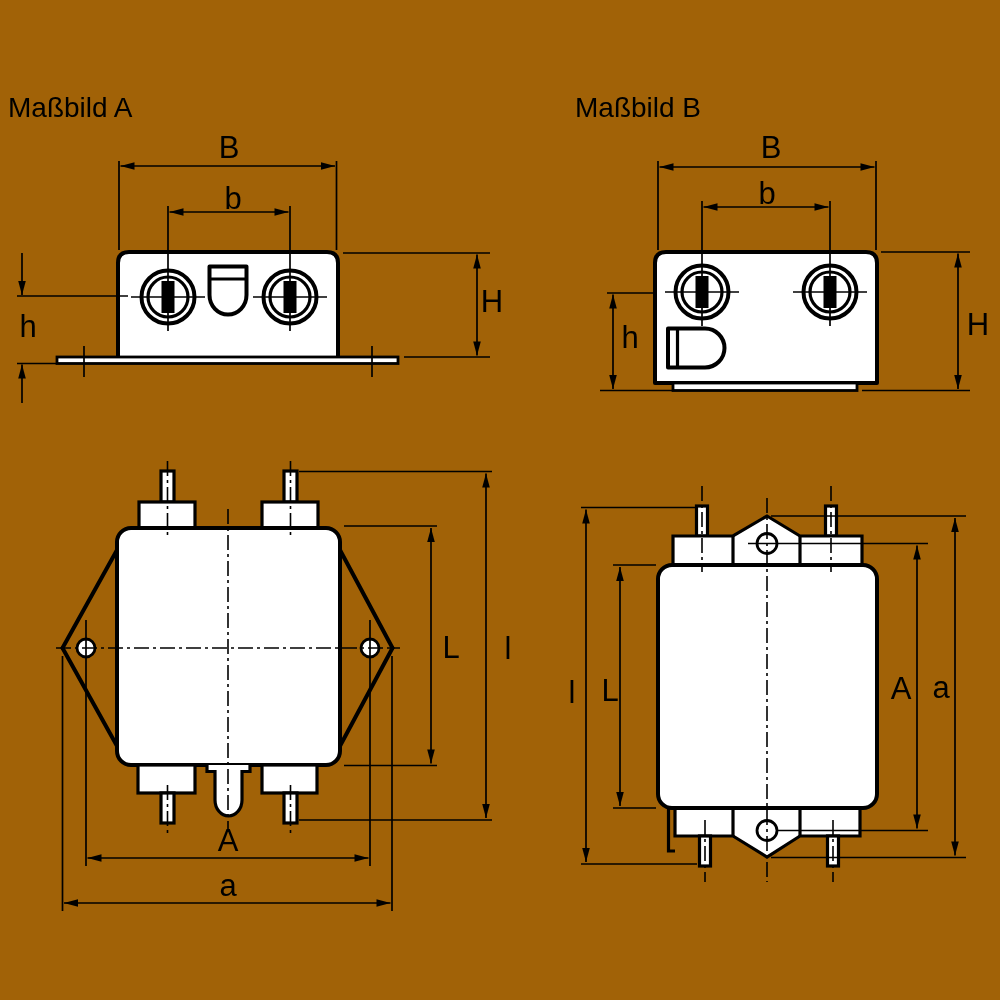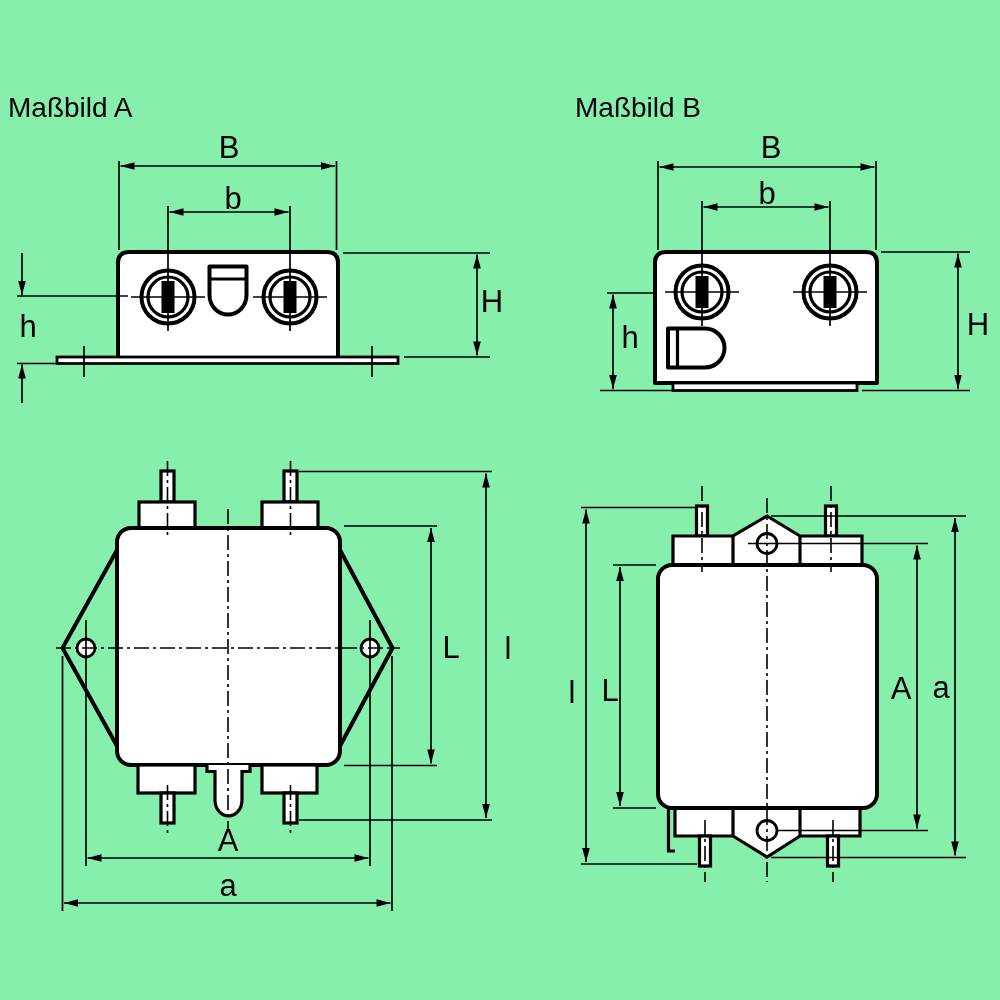--- a/index.html
+++ b/index.html
@@ -1,16 +1,16 @@
 <!DOCTYPE html>
 <html><head>
 <meta charset="utf-8">
 <style>
   html,body{margin:0;padding:0;background:#ffffff;}
-  .stage{position:relative;width:1000px;height:1000px;background:#86efac;overflow:hidden;}
+  .stage{position:relative;width:1000px;height:1000px;background:#a16207;overflow:hidden;}
   svg{display:block;}
   .outline{stroke:#000;stroke-width:4;fill:none;stroke-linejoin:round;stroke-linecap:round;}
   .outline-f{stroke:#000;stroke-width:4;fill:#fff;stroke-linejoin:round;}
   .med{stroke:#000;stroke-width:3.2;fill:#fff;stroke-linejoin:miter;}
   .medl{stroke:#000;stroke-width:3.2;fill:none;}
   .thin{stroke:#000;stroke-width:1.7;fill:none;}
   .center{stroke:#000;stroke-width:1.6;fill:none;stroke-dasharray:15 4 3 4;}
   .slot{fill:#000;stroke:none;}
   .dim{font-family:"Liberation Sans", sans-serif;font-size:31px;fill:#000;text-anchor:middle;}
   .ttl{font-family:"Liberation Sans", sans-serif;font-size:28px;fill:#000;}

